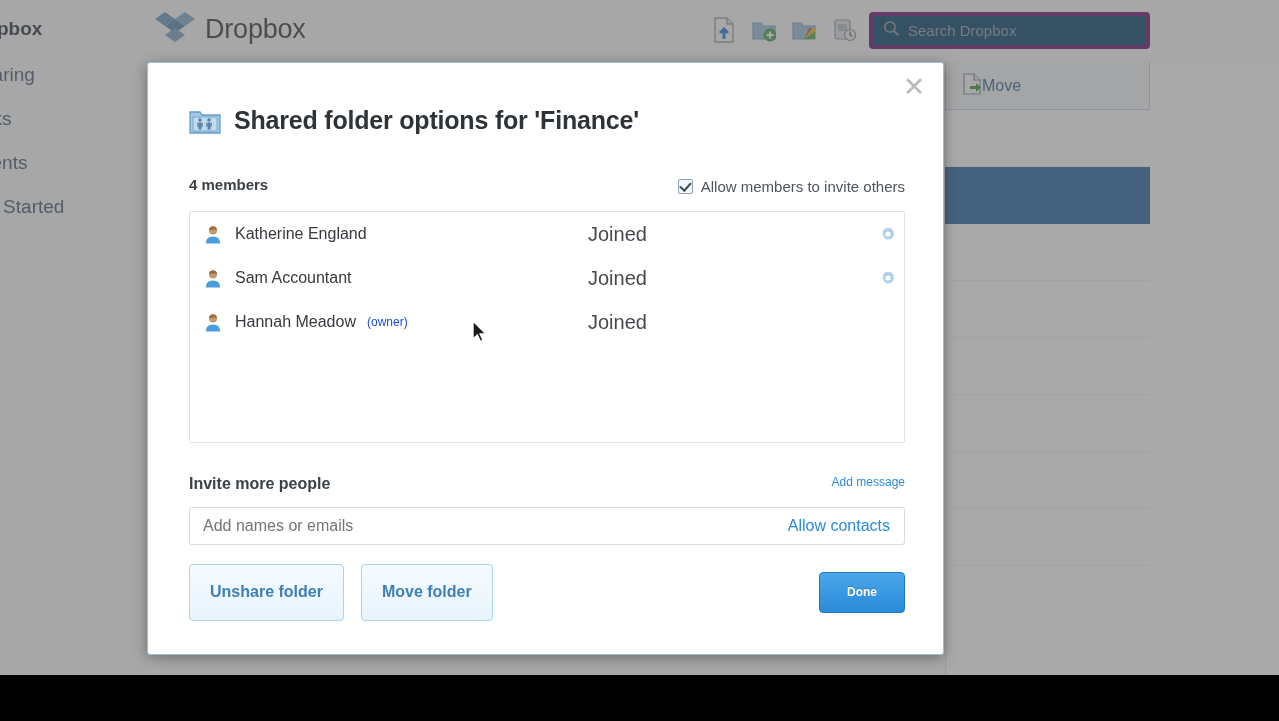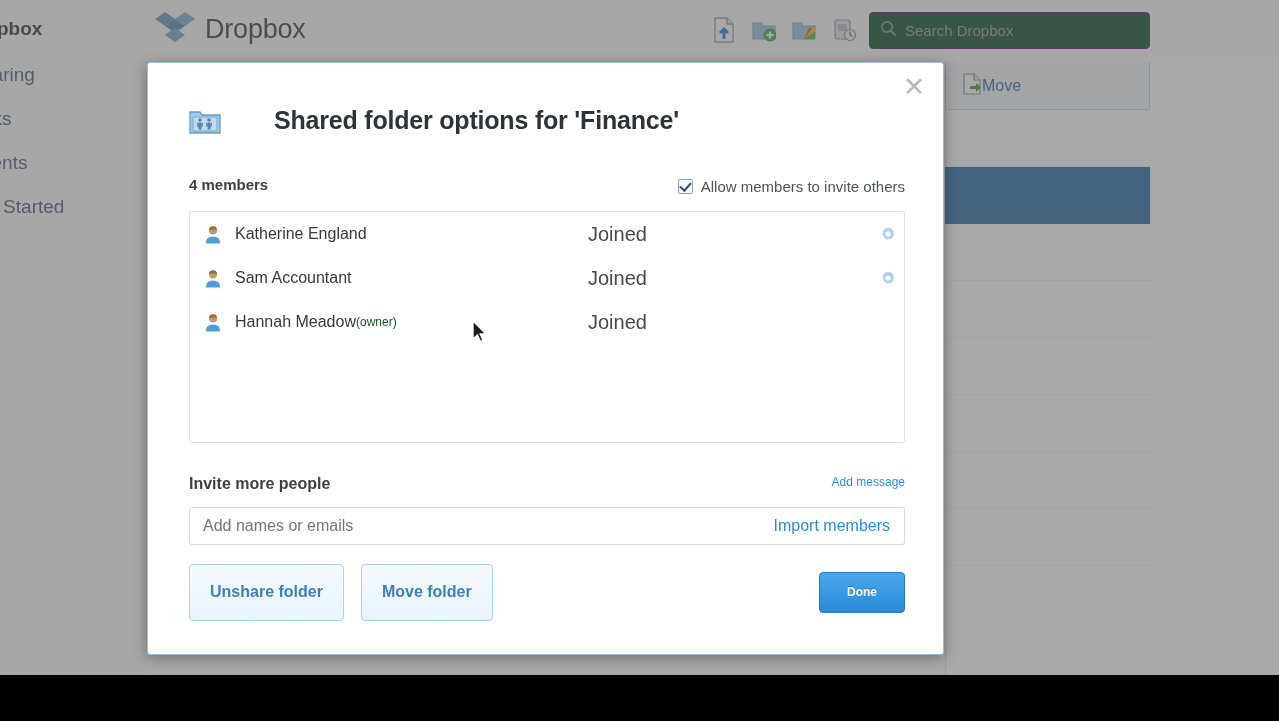--- a/index.html
+++ b/index.html
@@ -39,21 +39,21 @@
   .dbx-logo { width: 40px; height: 38px; display:block; }
 
   #bg-toolbar-icons {
     position: absolute; left: 712px; top: 17px;
     display: flex; align-items: center; gap: 16px;
   }
   .tb-ico { width: 24px; height: 26px; display:block; }
 
   #bg-search {
     position: absolute; left: 869px; top: 12px; width: 281px; height: 37px;
-    border: 1px solid #701a75; border-radius: 4px; background: #14532d;
+    border: 4px solid #701a75; border-radius: 4px; background: #0c4a6e;
     display: flex; align-items: center; padding: 0 10px; gap: 8px;
   }
   #bg-search-text { font-size: 15px; color: #9aa0a6; }
 
   
   #bg-sidebar {
     position: absolute; left: 0; top: 62px; width: 148px; height: 613px;
     background: #fbfbfb;
   }
   .sb-item {
@@ -95,21 +95,21 @@
     width: 26px; height: 26px;
     font-size: 27px; line-height: 24px; text-align: center;
     color: #b7bbbf; cursor: pointer; font-family: "DejaVu Sans", sans-serif;
     font-weight: 300;
   }
   #modal-title-row {
     position: absolute; left: 41px; top: 43px;
     display: flex; align-items: center; gap: 13px;
   }
   #modal-title {
-    font-size: 25px; font-weight: 700; color: #2e3338; letter-spacing: -0.2px; margin-left: 40px;
+    font-size: 25px; font-weight: 700; color: #2e3338; letter-spacing: -0.2px;
   }
   .folder-icon { width: 32px; height: 28px; display:block; }
 
   #members-header {
     position: absolute; left: 41px; top: 113px;
     font-size: 15px; font-weight: 700; color: #3b4146;
   }
   #allow-invite {
     position: absolute; right: 38px; top: 115px;
     display: flex; align-items: center; gap: 8px; cursor: pointer;
@@ -131,21 +131,21 @@
     border: 1px solid #dfe3e6; background: #fff; border-radius: 2px;
     overflow: hidden;
   }
   .member-row {
     display: flex; align-items: center; height: 44px; padding: 0 0 0 14px;
   }
   .member-avatar { width: 18px; height: 19px; display:block; flex: 0 0 18px; }
   .member-name {
     margin-left: 13px; font-size: 16px; color: #35393d; white-space: nowrap;
   }
-  .member-owner { font-size: 12px; color: #14532d; margin-left: 0; }
+  .member-owner { font-size: 12px; color: #1d4ed8; margin-left: 11px; }
   .member-status {
     position: absolute; left: 384px; font-size: 20px; color: #45494d;
   }
   .member-rowinner { position: relative; display: flex; align-items: center; width: 100%; }
   .member-gear { position: absolute; left: 676px; width: 16px; height: 16px; cursor: pointer; }
 
   #invite-label {
     position: absolute; left: 41px; top: 412px;
     font-size: 16px; font-weight: 700; color: #3b4146;
   }
@@ -382,21 +382,21 @@
         </div>
       </div>
 
     </div>
 
     <div id="invite-label">Invite more people</div>
     <div id="add-message">Add message</div>
 
     <div id="invite-field">
       <input id="invite-input" type="text" placeholder="Add names or emails" style="">
-      <span id="import-contacts">Import members</span>
+      <span id="import-contacts">Allow contacts</span>
     </div>
 
     <div id="modal-footer">
       <button class="btn-sec">Unshare folder</button>
       <button class="btn-sec">Move folder</button>
       <button id="done-button">Done</button>
     </div>
   </div>
 
   <div id="cursor">

